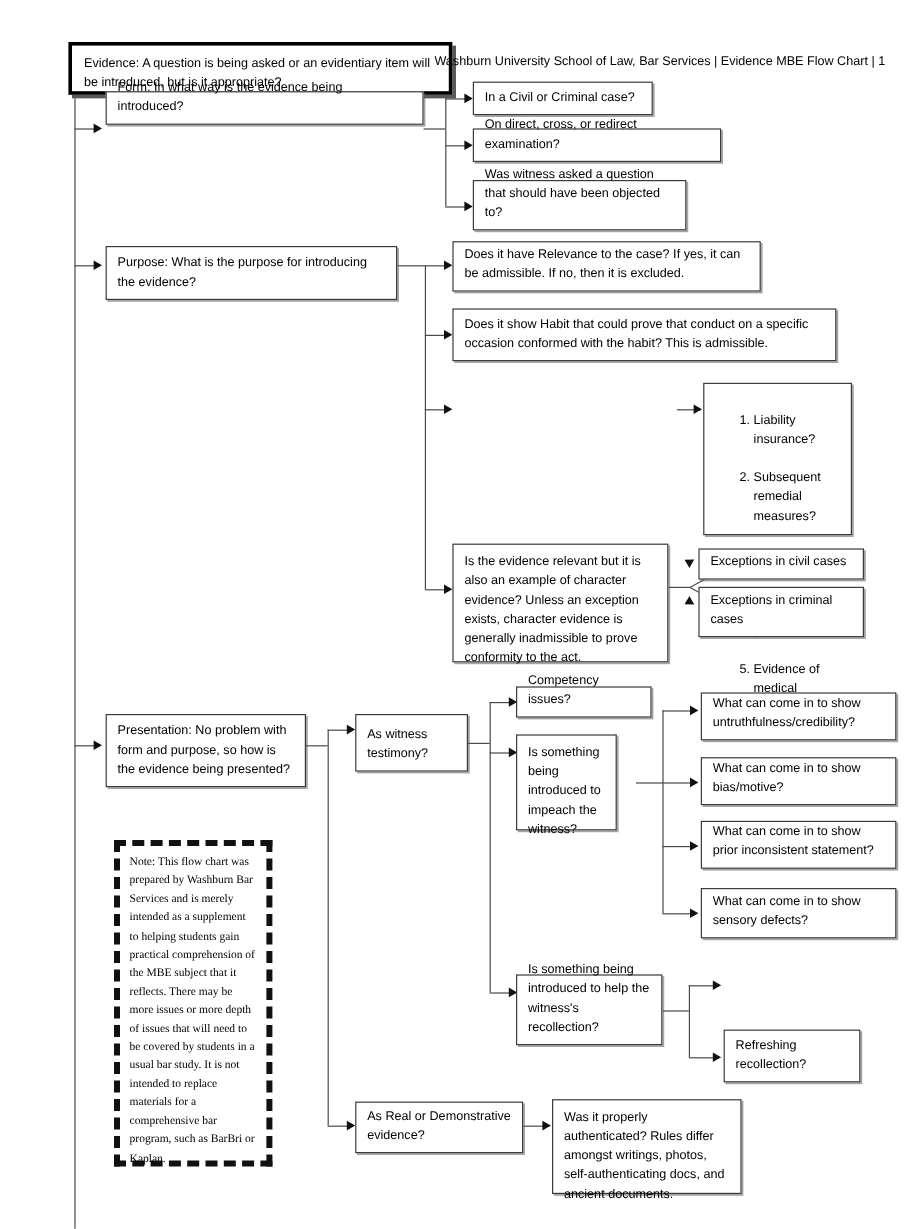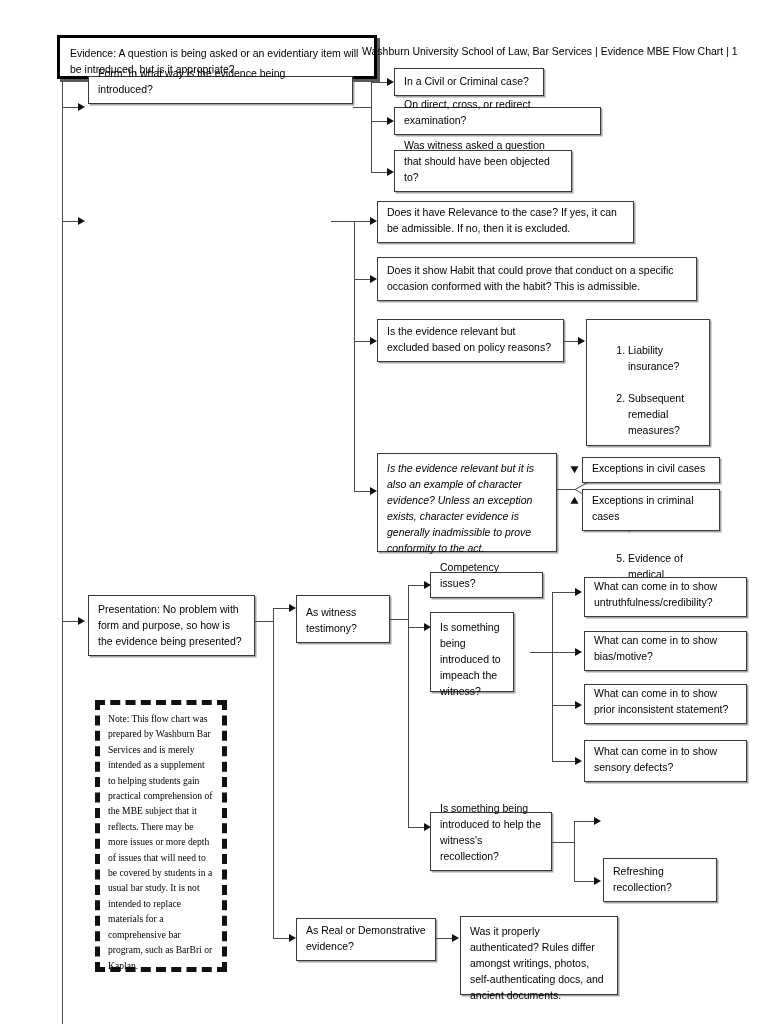--- a/index.html
+++ b/index.html
@@ -153,57 +153,57 @@
   </div>
 
   <div class="ln h" style="left:371px; top:172px; width:18px;"></div>
   <div class="arrow" style="left:387px; top:168px;"></div>
   <div class="node vcenter" style="left:394px; top:150px; width:178px; height:42px;">
     <p>Was witness asked a question that should have been objected to?</p>
   </div>
 
   <div class="ln h" style="left:62px; top:221px; width:18px;"></div>
   <div class="arrow" style="left:78px; top:217px;"></div>
+  <div class="node vcenter" style="left:88px; top:205px; width:243px; height:45px;">
+    <p>Purpose:  What is the purpose for introducing the evidence?</p>
+  </div>
 
   <div class="ln h" style="left:331px; top:221px; width:23px;"></div>
   <div class="ln v" style="left:354px; top:221px; height:270px;"></div>
 
   <div class="ln h" style="left:354px; top:221px; width:18px;"></div>
   <div class="arrow" style="left:370px; top:217px;"></div>
   <div class="node vcenter" style="left:377px; top:201px; width:257px; height:42px;">
     <p>Does it have Relevance to the case? If yes, it can be admissible.  If no, then it is excluded.</p>
   </div>
 
   <div class="ln h" style="left:354px; top:279px; width:18px;"></div>
   <div class="arrow" style="left:370px; top:275px;"></div>
   <div class="node vcenter" style="left:377px; top:257px; width:320px; height:44px;">
     <p>Does it show Habit that could prove that conduct on a specific occasion conformed with the habit?  This is admissible.</p>
   </div>
 
   <div class="ln h" style="left:354px; top:341px; width:18px;"></div>
   <div class="arrow" style="left:370px; top:337px;"></div>
-  <div class="node vcenter" style="left:377px; top:319px; width:187px; height:43px;">
-    <p>Is the evidence relevant but excluded based on policy reasons?</p>
-  </div>
 
   <div class="ln h" style="left:564px; top:341px; width:20px;"></div>
   <div class="arrow" style="left:578px; top:337px;"></div>
   <div class="node" style="left:586px; top:319px; width:124px; height:127px;">
     <ol>
       <li>Liability insurance?</li>
       <li>Subsequent remedial measures?</li>
       <li>Settlement offer?</li>
       <li>Withdrawn pleas?</li>
       <li>Evidence of medical payment?</li>
     </ol>
   </div>
 
   <div class="ln h" style="left:354px; top:491px; width:18px;"></div>
   <div class="arrow" style="left:370px; top:487px;"></div>
-  <div class="node" style="left:377px; top:453px; width:180px; height:99px;font-style:italic;">
+  <div class="node" style="left:377px; top:453px; width:180px; height:99px;">
     <p>Is the evidence relevant but it is also an example of character evidence? Unless an exception exists, character evidence is generally inadmissible to prove conformity to the act.</p>
   </div>
 
   <div class="ln h" style="left:557px; top:489px; width:18px;"></div>
   <div class="ln diag" style="left:575px; top:489px; width:23px; transform: rotate(-29deg);"></div>
   <div class="arrow diag-up" style="left:572px; top:464px;"></div>
   <div class="ln diag" style="left:575px; top:489px; width:23px; transform: rotate(29deg);"></div>
   <div class="arrow diag-dn" style="left:572px; top:498px;"></div>
 
   <div class="node vcenter" style="left:582px; top:457px; width:138px; height:26px;">

